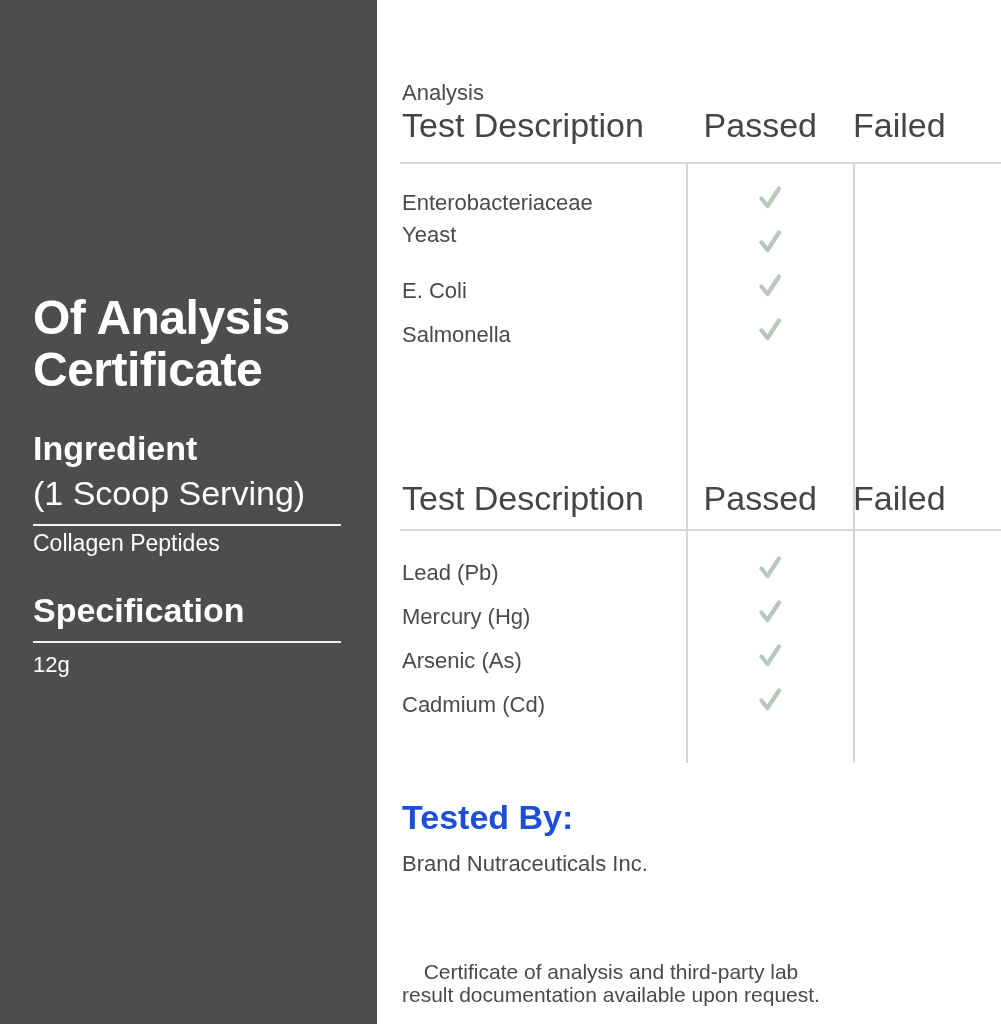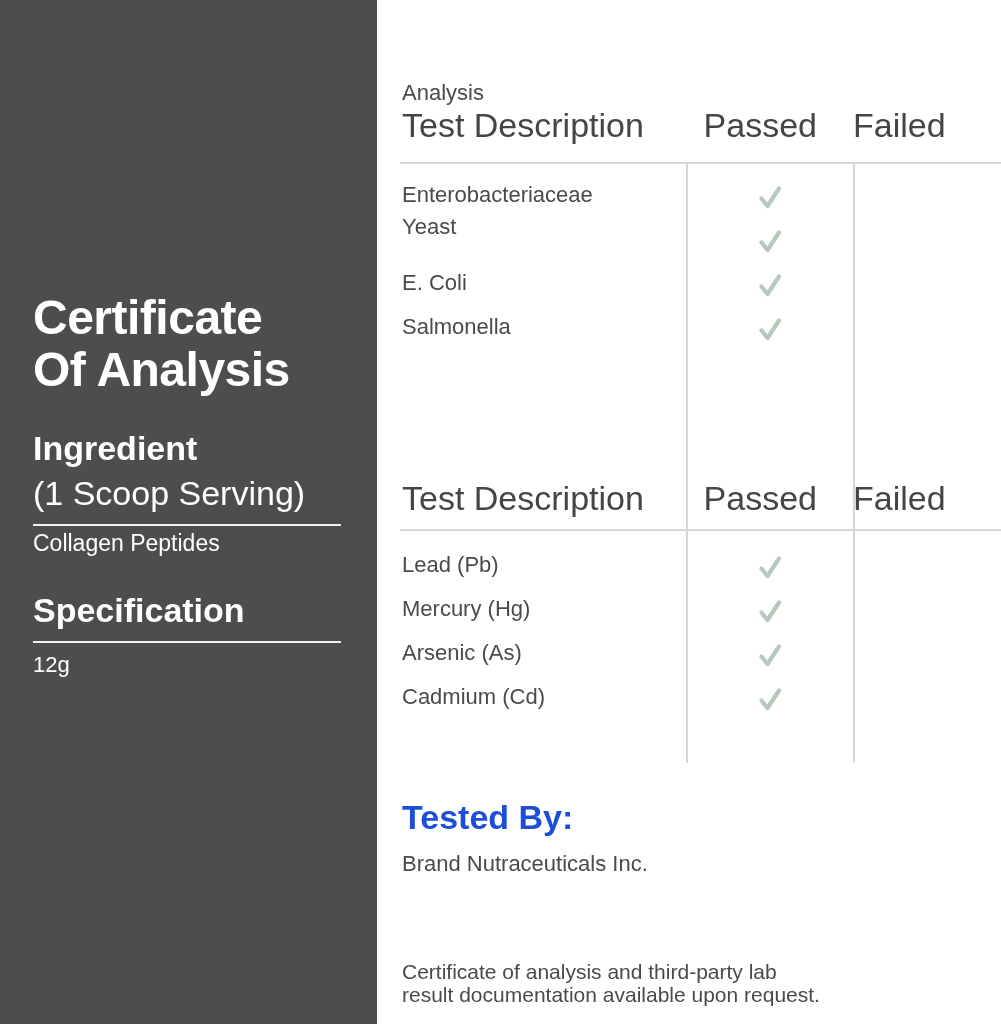--- a/index.html
+++ b/index.html
@@ -51,50 +51,50 @@
   .col-h {
     position:absolute;
     font-size:34px; line-height:34px; font-weight:normal; color:#454545;
   }
   .col-desc { left:402px; }
   .col-pass { left:649px; width:168px; text-align:right; }
   .col-fail { left:853px; width:134px; text-align:left; }
 
   .row-name {
     position:absolute; left:402px;
-    font-size:22px; line-height:22px; color:#4a4a4a; white-space:nowrap;
+    font-size:22px; line-height:22px; color:#4a4a4a; white-space:nowrap;margin-top:8px;
   }
   .check-cell {
     position:absolute; left:686px; width:168px; text-align:center;
   }
   .check-cell svg { display:inline-block; }
 
   .tested-heading {
     position:absolute; left:402px; top:800px;
     font-size:34px; line-height:34px; font-weight:bold; color:#1d4ed8;
   }
   .tested-value {
     position:absolute; left:402px; top:853px;
     font-size:22px; line-height:22px;
   }
   .footer {
     position:absolute; left:402px; top:960px;
-    font-size:21px; line-height:23px; color:#4a4a4a;
+    font-size:21px; line-height:23px; color:#4a4a4a;text-align:center;
   }
   .footer span { display:block; }
 </style>
 </head>
 <body>
 
 <div class="page">
 
   <aside class="panel">
     <h1 class="title">
+      <span>Of Analysis</span>
       <span>Certificate</span>
-      <span>Of Analysis</span>
     </h1>
     <h2 class="ing-heading">Ingredient</h2>
     <div class="ing-sub">(1 Scoop Serving)</div>
     <div class="panel-divider div-1"></div>
     <div class="ing-value">Collagen Peptides</div>
     <h2 class="spec-heading">Specification</h2>
     <div class="panel-divider div-2"></div>
     <div class="spec-value">12g</div>
   </aside>
 

